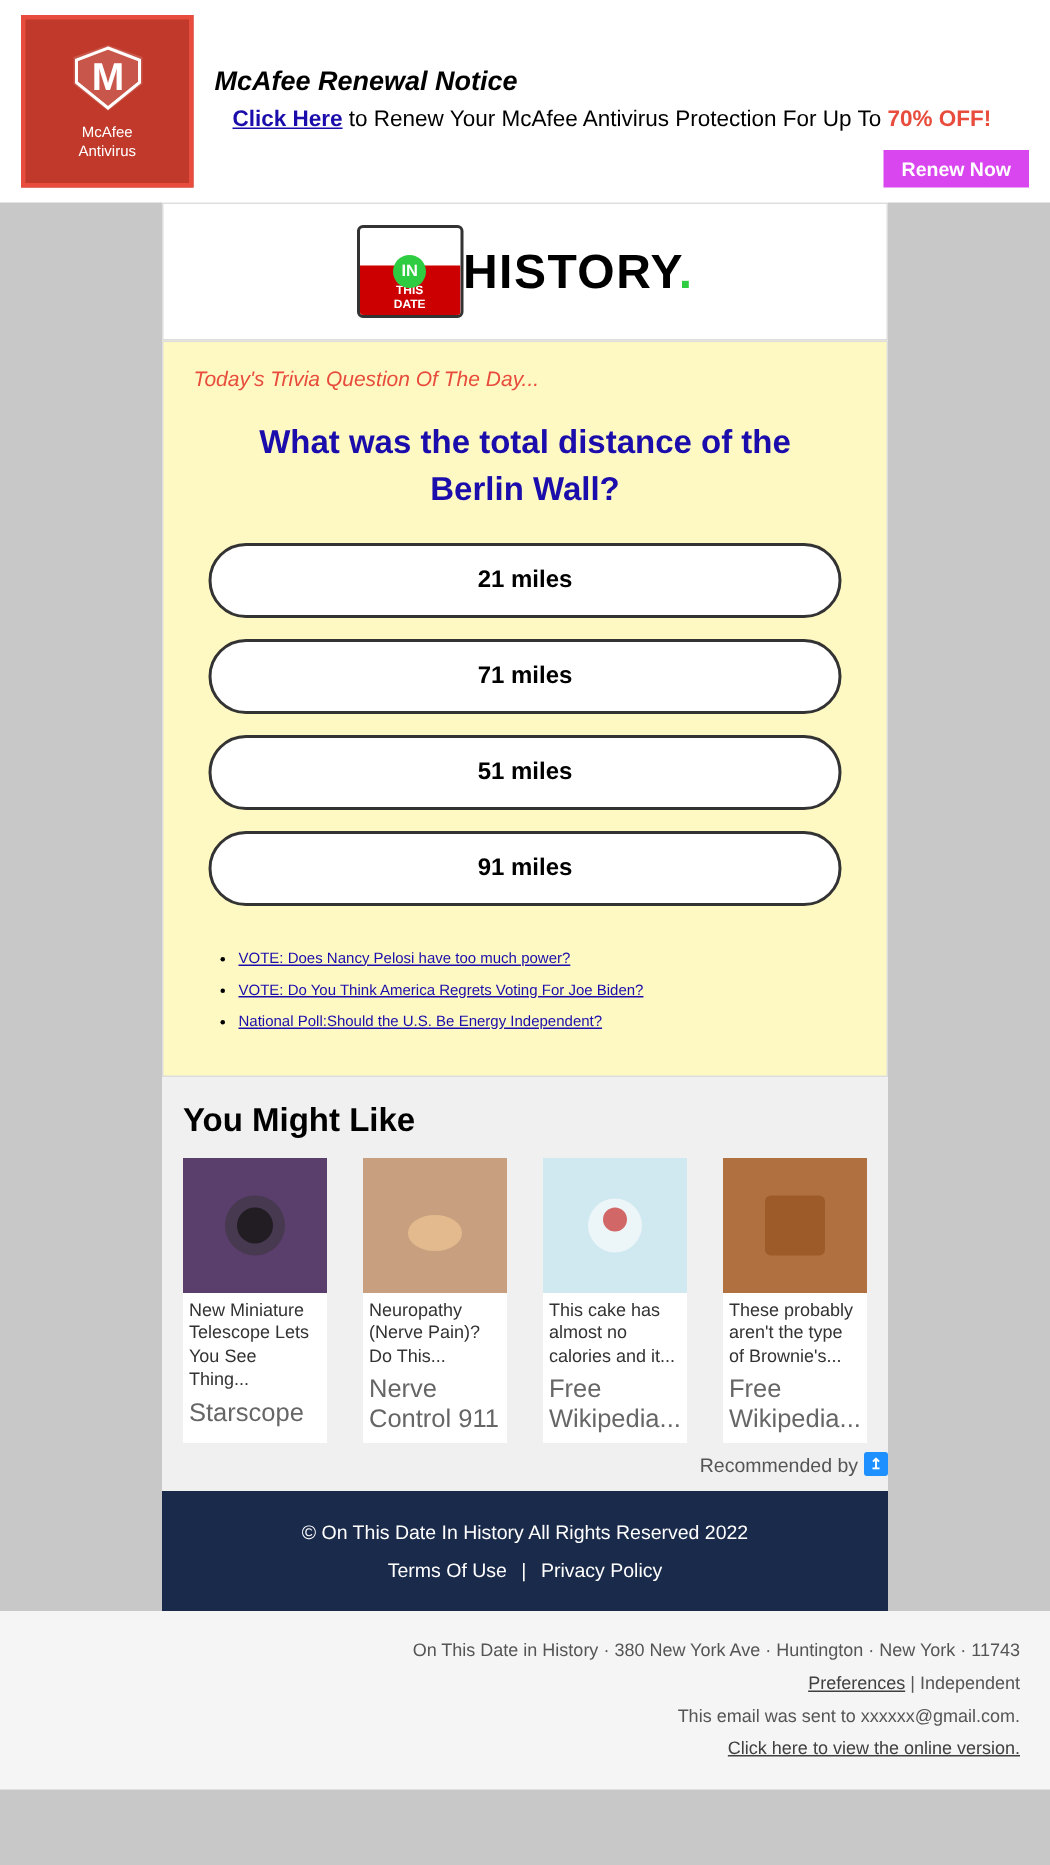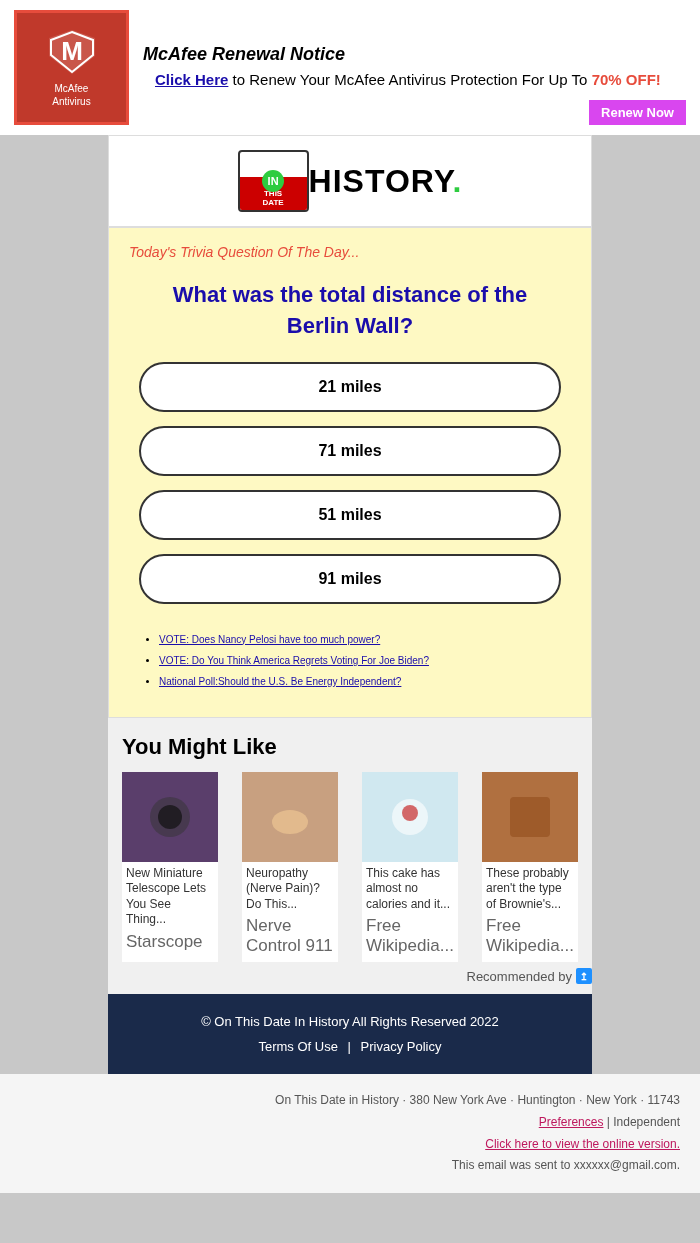--- a/index.html
+++ b/index.html
@@ -292,21 +292,21 @@
     
     .bottom-info {
       background: #f5f5f5;
       text-align: right;
       padding: 16px 20px;
       font-size: 12px;
       color: #555;
       line-height: 1.8;
     }
     .bottom-info a {
-      color: #be185d;
+      color: #404040;
       text-decoration: underline;
     }
   </style>
 </head>
 <body>
 
 <div class="outer">
 
   <div class="ad-banner">
     <div class="ad-logo">
@@ -423,19 +423,19 @@
   <div class="bottom-info">
     <div>
       <span>On This Date in History</span> · 
       <span>380 New York Ave · Huntington · New York · 11743</span>
     </div>
     <div>
       <a href="#">Preferences</a>
       <span>|</span>
       <span>Independent</span>
     </div>
+    <div>This email was sent to xxxxxx@gmail.com.</div>
     <div>
       <a href="#">Click here to view the online version.</a>
     </div>
-    <div>This email was sent to xxxxxx@gmail.com.</div>
   </div>
 
 </div>
 
 </body></html>

